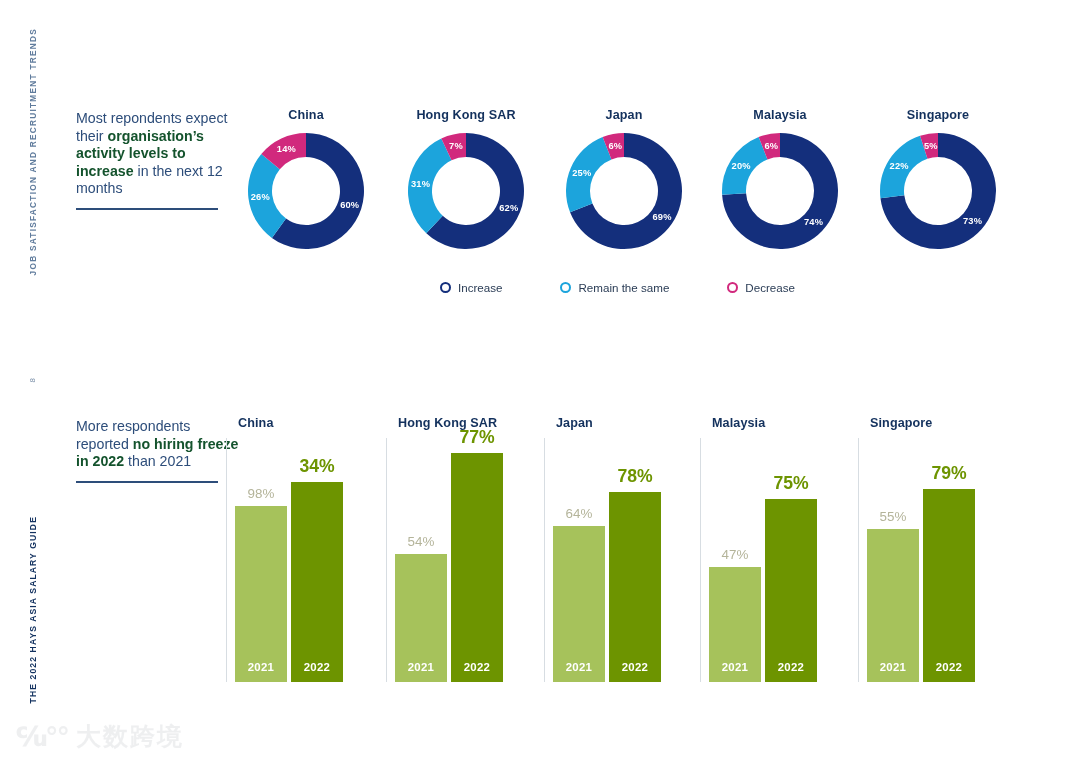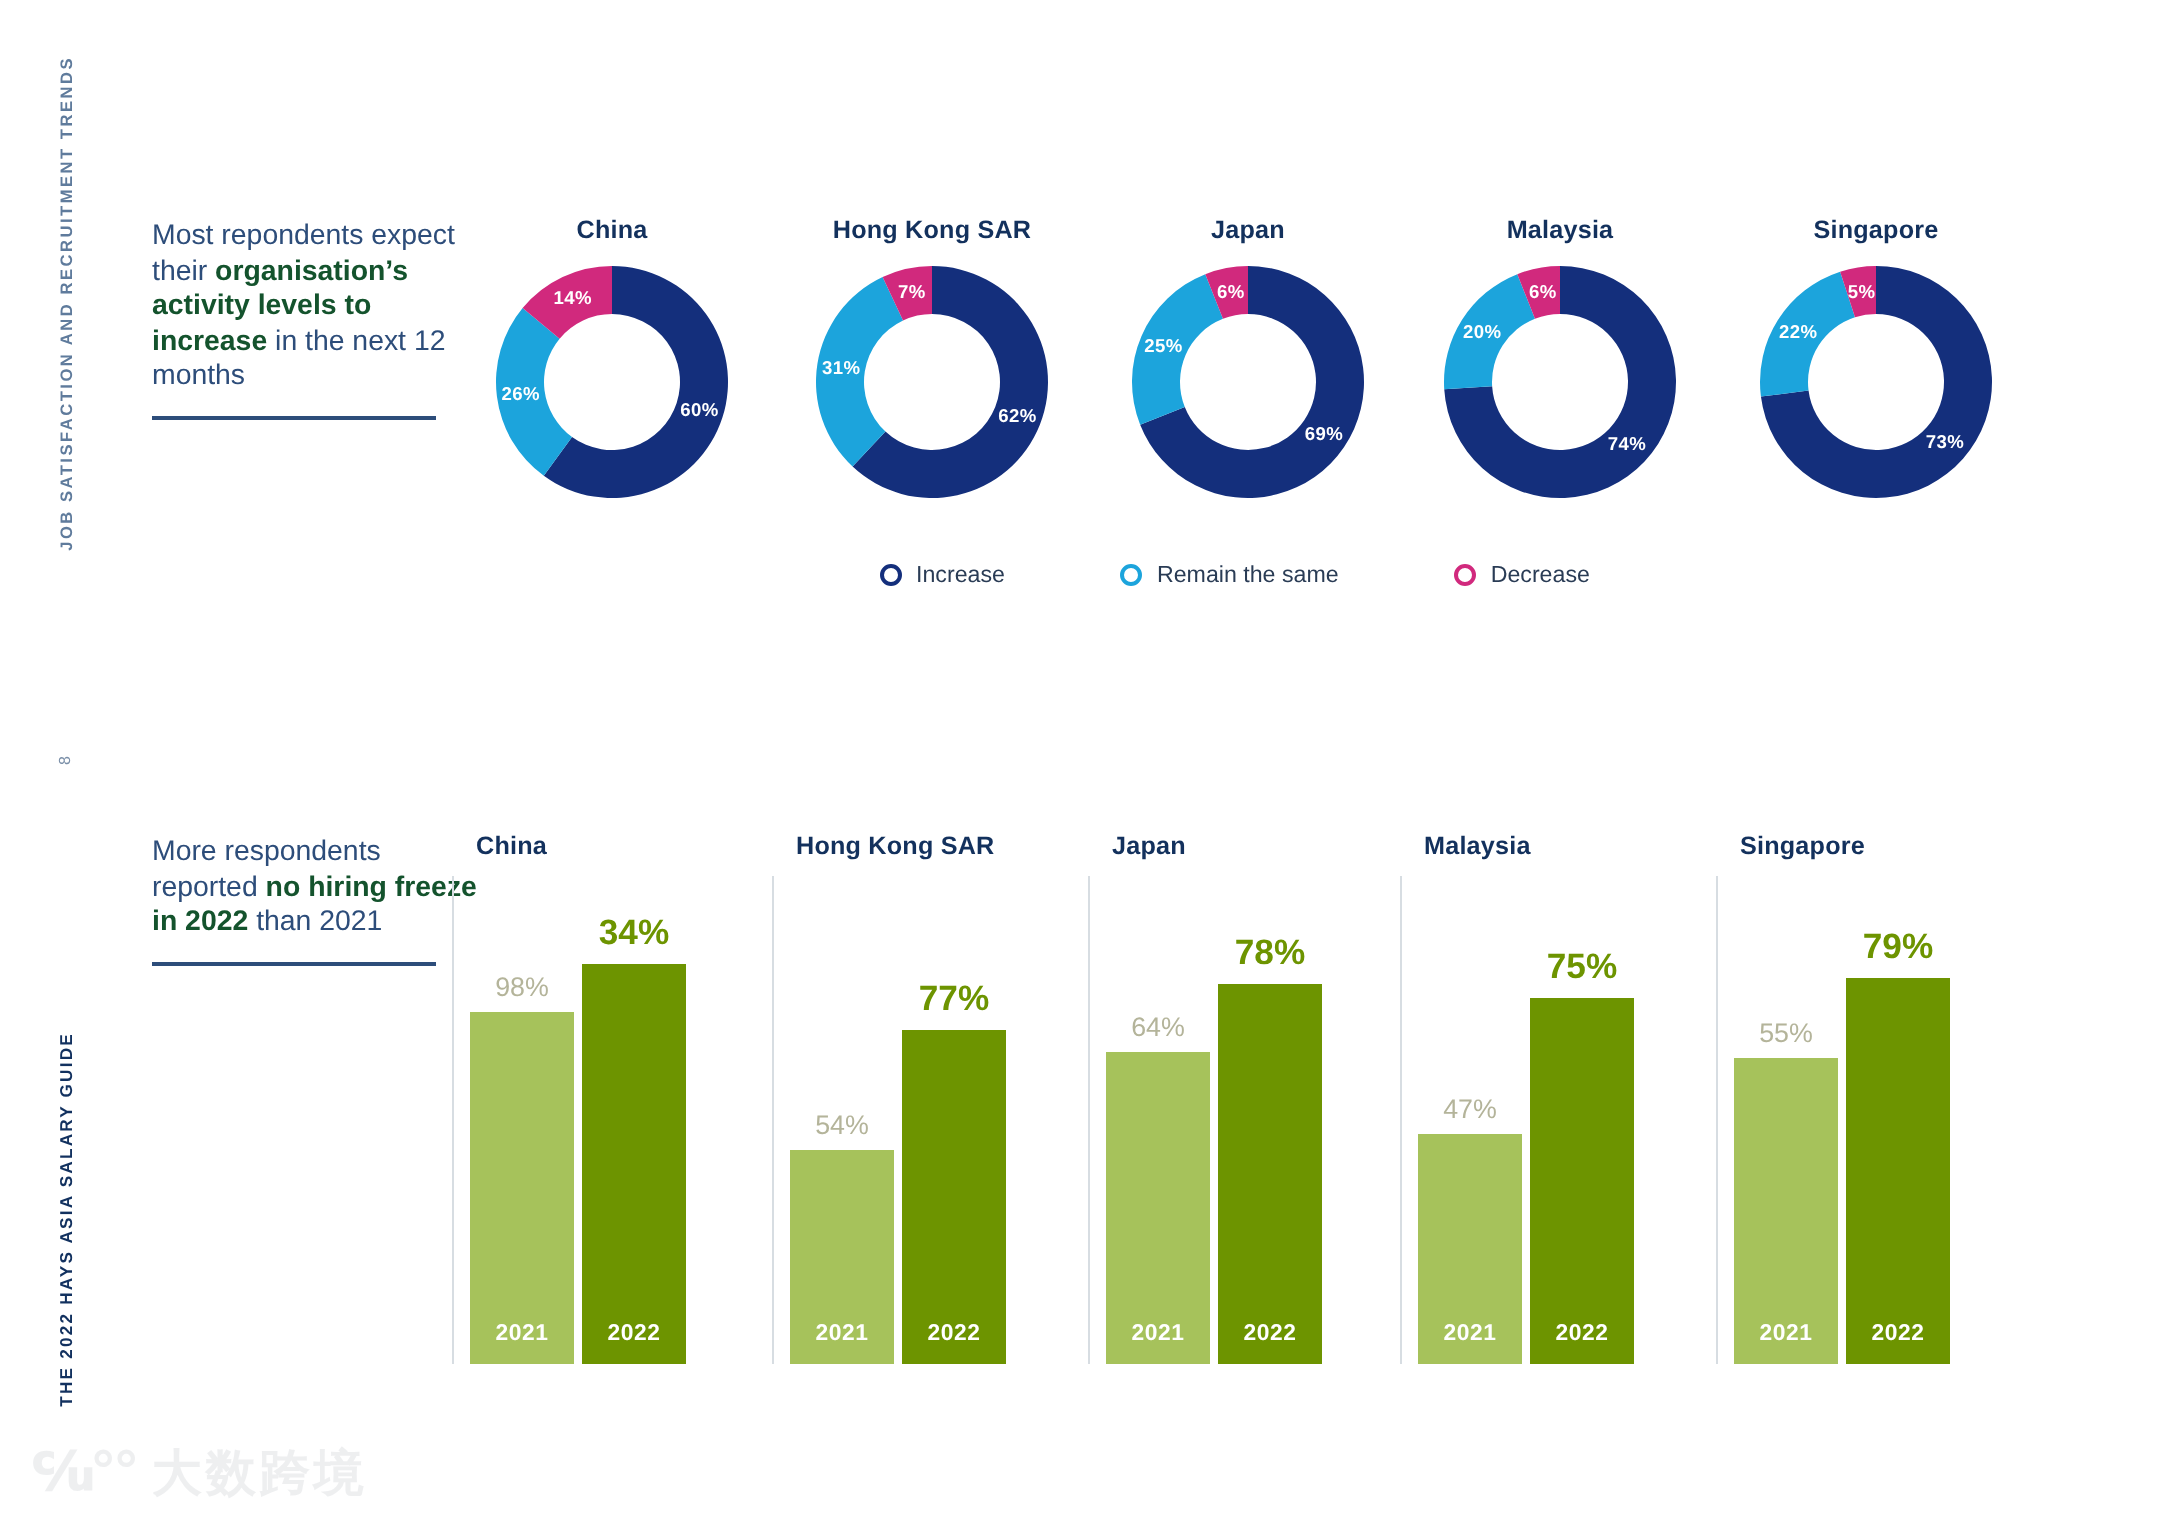--- a/index.html
+++ b/index.html
@@ -243,25 +243,25 @@
         </div>
         <div class="bar y2022" style="height: 200.08px;">
           <div class="bar-value v2022">34%</div>
           <div class="bar-year">2022</div>
         </div>
       </div>
     </div>
     <div class="bar-cell" style="left: 160px;">
       <div class="bar-title">Hong Kong SAR</div>
       <div class="bar-plot">
-        <div class="bar y2021" style="height: 107px;">
+        <div class="bar y2021" style="height: 128px;">
           <div class="bar-value v2021">54%</div>
           <div class="bar-year">2021</div>
         </div>
-        <div class="bar y2022" style="height: 167px;">
+        <div class="bar y2022" style="height: 229px;">
           <div class="bar-value v2022">77%</div>
           <div class="bar-year">2022</div>
         </div>
       </div>
     </div>
     <div class="bar-cell" style="left: 318px;">
       <div class="bar-title">Japan</div>
       <div class="bar-plot">
         <div class="bar y2021" style="height: 156.16px;">
           <div class="bar-value v2021">64%</div>

